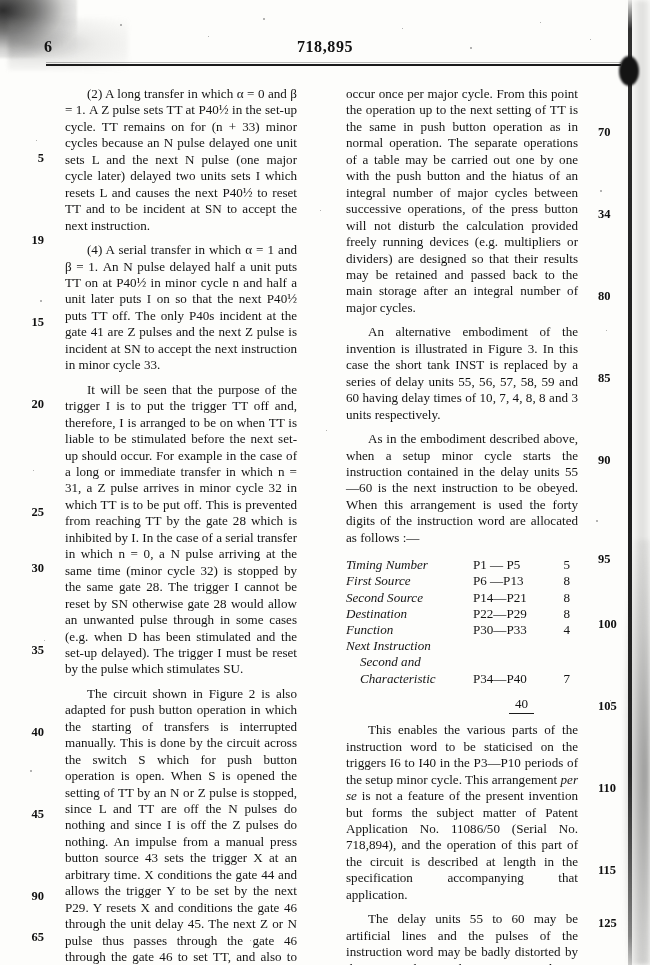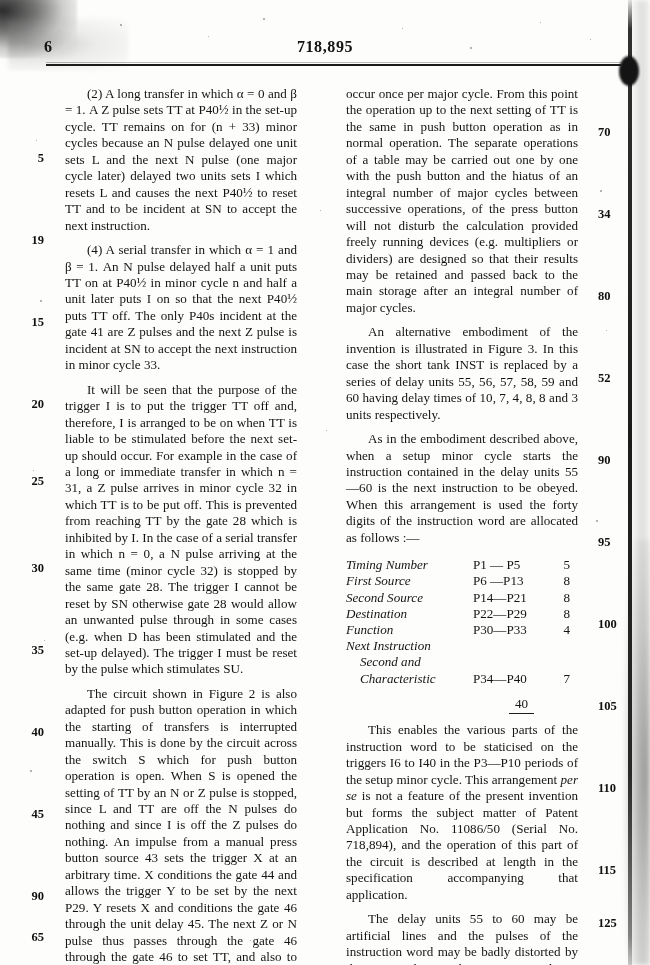--- a/index.html
+++ b/index.html
@@ -246,33 +246,33 @@
   <div class="header">
     <div class="folio">6</div>
     <div class="patno">718,895</div>
   </div>
   <div class="rule"></div>
 
   <div class="linenum ln-left" style="top:151px">5</div>
   <div class="linenum ln-left" style="top:233px">19</div>
   <div class="linenum ln-left" style="top:315px">15</div>
   <div class="linenum ln-left" style="top:397px">20</div>
-  <div class="linenum ln-left" style="top:474px">25</div>
+  <div class="linenum ln-left" style="top:505px">25</div>
   <div class="linenum ln-left" style="top:561px">30</div>
   <div class="linenum ln-left" style="top:643px">35</div>
   <div class="linenum ln-left" style="top:725px">40</div>
   <div class="linenum ln-left" style="top:807px">45</div>
   <div class="linenum ln-left" style="top:889px">90</div>
 
   <div class="linenum ln-right" style="top:125px">70</div>
   <div class="linenum ln-right" style="top:207px">34</div>
   <div class="linenum ln-right" style="top:289px">80</div>
-  <div class="linenum ln-right" style="top:371px">52</div>
+  <div class="linenum ln-right" style="top:371px">85</div>
   <div class="linenum ln-right" style="top:453px">90</div>
-  <div class="linenum ln-right" style="top:535px">95</div>
+  <div class="linenum ln-right" style="top:552px">95</div>
   <div class="linenum ln-right" style="top:617px">100</div>
   <div class="linenum ln-right" style="top:699px">105</div>
   <div class="linenum ln-right" style="top:781px">110</div>
   <div class="linenum ln-right" style="top:863px">115</div>
 
   <div class="col col-left">
     <p>(2) A long transfer in which α = 0 and β = 1. A Z pulse sets TT at P40½ in the set-up cycle. TT remains on for (n + 33) minor cycles because an N pulse delayed one unit sets L and the next N pulse (one major cycle later) delayed two units sets I which resets L and causes the next P40½ to reset TT and to be incident at SN to accept the next instruction.</p>
     <p>(4) A serial transfer in which α = 1 and β = 1. An N pulse delayed half a unit puts TT on at P40½ in minor cycle n and half a unit later puts I on so that the next P40½ puts TT off. The only P40s incident at the gate 41 are Z pulses and the next Z pulse is incident at SN to accept the next instruction in minor cycle 33.</p>
     <p>It will be seen that the purpose of the trigger I is to put the trigger TT off and, therefore, I is arranged to be on when TT is liable to be stimulated before the next set-up should occur. For example in the case of a long or immediate transfer in which n = 31, a Z pulse arrives in minor cycle 32 in which TT is to be put off. This is prevented from reaching TT by the gate 28 which is inhibited by I. In the case of a serial transfer in which n = 0, a N pulse arriving at the same time (minor cycle 32) is stopped by the same gate 28. The trigger I cannot be reset by SN otherwise gate 28 would allow an unwanted pulse through in some cases (e.g. when D has been stimulated and the set-up delayed). The trigger I must be reset by the pulse which stimulates SU.</p>
     <p>The circuit shown in Figure 2 is also adapted for push button operation in which the starting of transfers is interrupted manually. This is done by the circuit across the switch S which for push button operation is open. When S is opened the setting of TT by an N or Z pulse is stopped, since L and TT are off the N pulses do nothing and since I is off the Z pulses do nothing. An impulse from a manual press button source 43 sets the trigger X at an arbitrary time. X conditions the gate 44 and allows the trigger Y to be set by the next P29. Y resets X and conditions the gate 46 through the unit delay 45. The next Z or N pulse thus passes through the gate 46 through the gate 46 to set TT, and also to rest Y through the unit delay 47. This occurs an integral number of major cycles after TT would have been set in normal operation because N and Z pulses</p>

